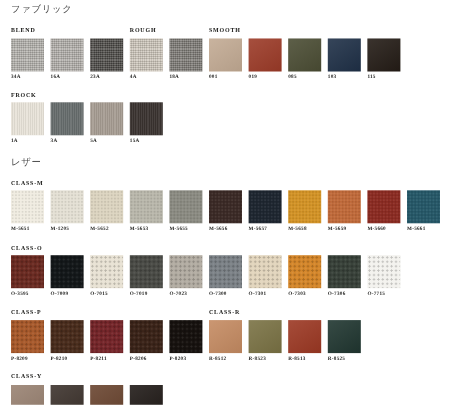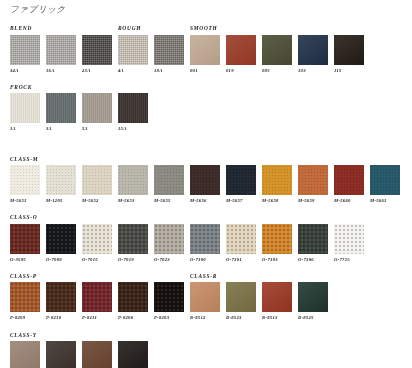--- a/index.html
+++ b/index.html
@@ -14,21 +14,20 @@
     font-family: "Liberation Serif", "DejaVu Serif", serif;
     color: #1b1b1b;
     position: relative;
   }
   .page {
     position: relative;
     width: 404px;
     height: 368px;
     padding: 0;
     box-sizing: border-box;
-    font-style: italic;
   }
 
   
   .cat-title {
     font-family: "DejaVu Sans", "Liberation Sans", sans-serif;
     font-size: 8.5px;
     letter-spacing: 0.6px;
     color: #4a4a4a;
     margin: 0;
     padding: 0 0 0 10px;
@@ -220,20 +219,21 @@
             <div class="cell">
               <div class="chip" style="background: rgb(58, 51, 48);">
                 <div class="tex tex-fine"></div>
               </div>
               <div class="code">15A</div>
             </div>
           </div>
         </div>
       </div>
       <div class="section" style="padding-top: 12px;">
+        <div class="cat-title">レザー</div>
         <div class="spacer-md"></div>
         <div class="row">
           <div class="label-row">
             <div class="group-label" style="left: 10px;">CLASS-M</div>
           </div>
           <div class="swatch-row" style="margin-top: 3px;">
             <div class="cell">
               <div class="chip" style="background: rgb(240, 236, 225);">
                 <div class="tex tex-grain"></div>
               </div>

